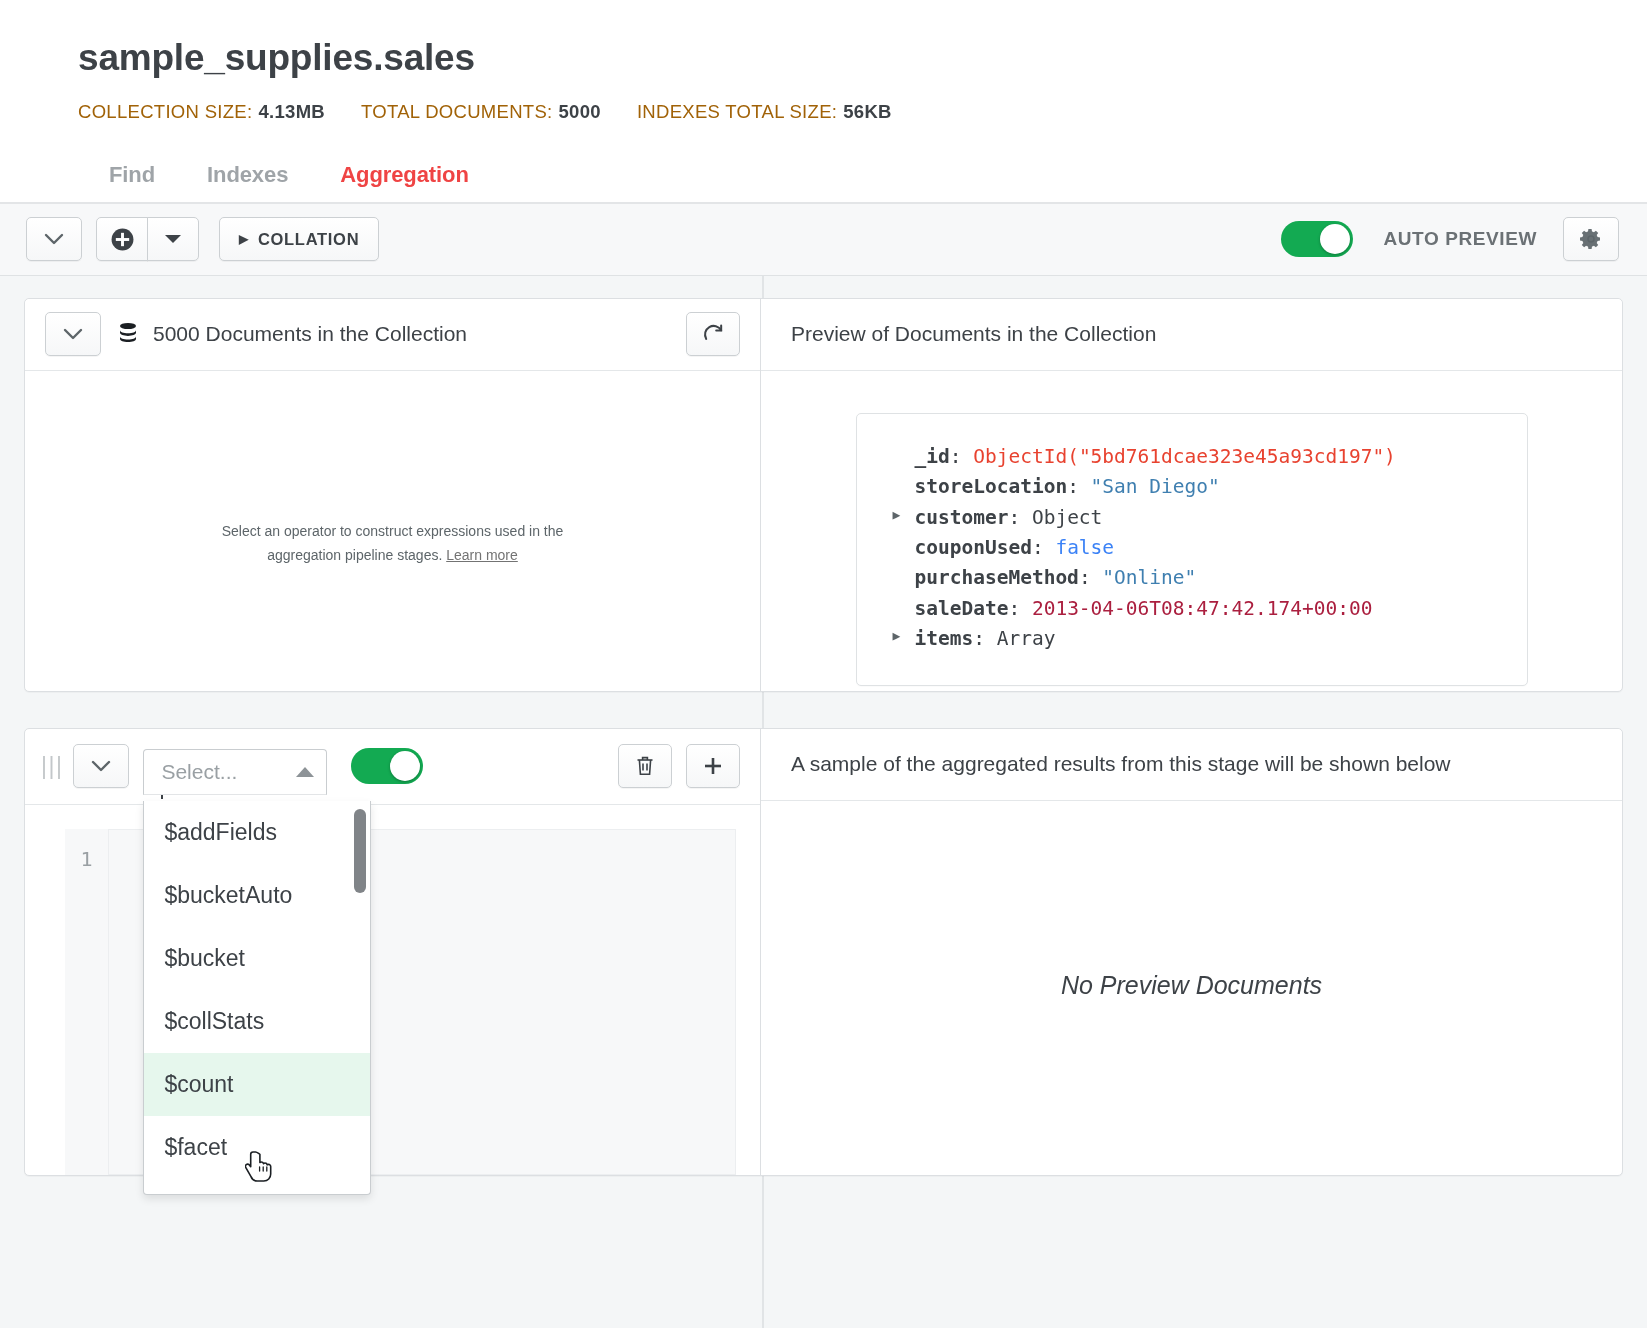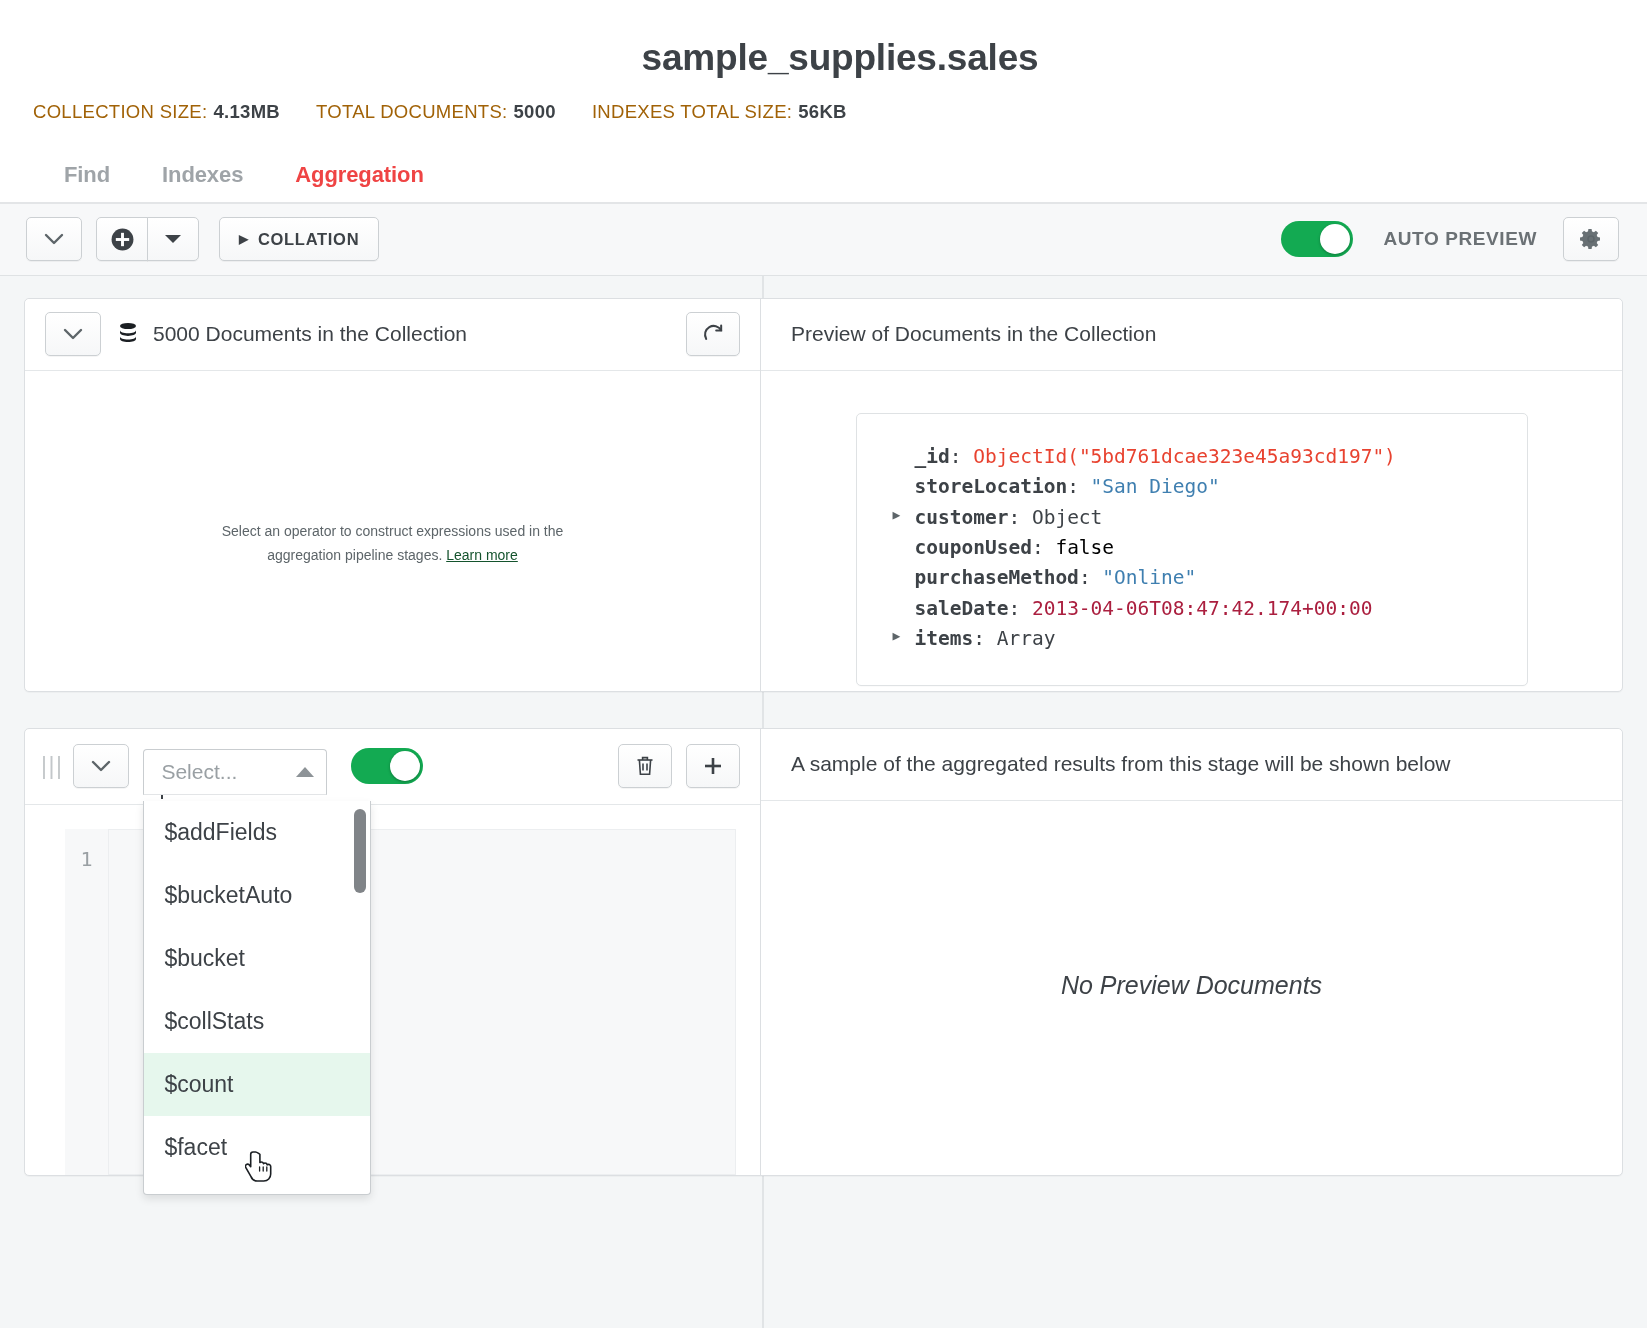--- a/index.html
+++ b/index.html
@@ -9,23 +9,22 @@
     height: 1344px;
     background: #ffffff;
     font-family: "Liberation Sans", sans-serif;
     color: #333;
     overflow: hidden;
     position: relative;
   }
 
   
   .header {
-    padding: 38px 0 0 33px;
+    padding: 38px 0 0 78px;
     background: #ffffff;
-    text-align: center;
   }
   .coll-title {
     font-size: 37px;
     font-weight: bold;
     color: #3d4247;
     letter-spacing: -0.2px;
     line-height: 1.1;
     margin: 0;
   }
   .stats-row {
@@ -197,21 +196,21 @@
     justify-content: center;
     padding: 0 48px;
   }
   .placeholder-text {
     text-align: center;
     font-size: 14px;
     line-height: 1.72;
     color: #5d6569;
     margin-top: 24px;
   }
-  .placeholder-text a { color: #14532d; text-decoration: underline; text-align: right; }
+  .placeholder-text a { color: #737373; text-decoration: underline; text-align: right; }
 
   .card-body-right {
     height: 320px;
     display: flex;
     align-items: flex-start;
     justify-content: center;
     padding: 42px 40px;
   }
   .doc-card {
     width: 100%;
@@ -233,21 +232,21 @@
   .doc-line .expander {
     position: absolute;
     left: 0;
     top: 2px;
     color: #5d6569;
     font-size: 13px;
   }
   .k { color: #3d4247; font-weight: bold; }
   .v-objid { color: #e8422f; }
   .v-str { color: #3f7fb0; }
-  .v-bool { color: #000000; }
+  .v-bool { color: #3b82f6; }
   .v-date { color: #ab1f3f; }
   .v-type { color: #3d4247; font-weight: normal; }
   .colon { color: #3d4247; }
 
   
   .stage2 { margin-top: 36px; }
   .stage2-head {
     height: 76px;
     display: flex;
     align-items: center;

